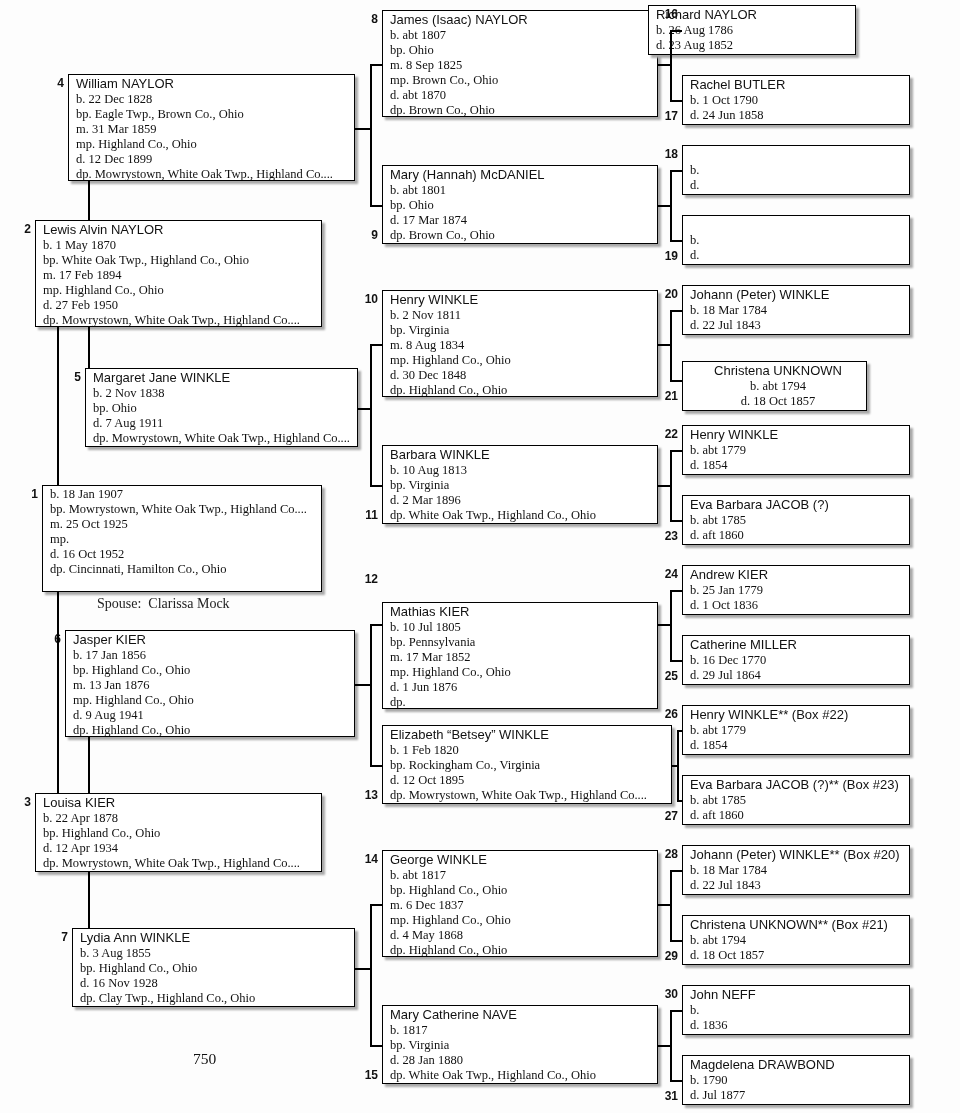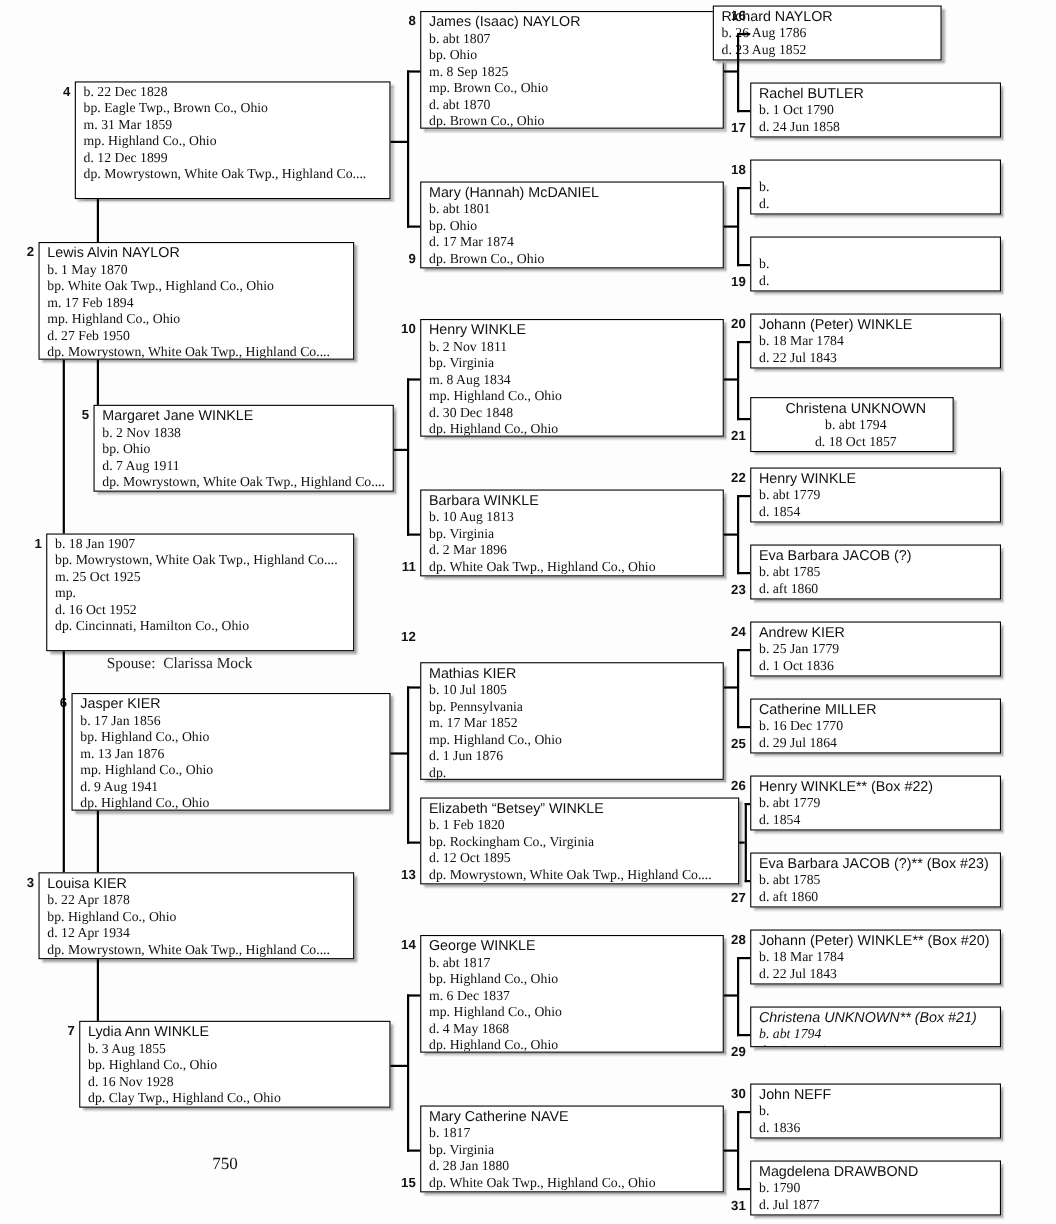--- a/index.html
+++ b/index.html
@@ -68,20 +68,21 @@
     <div class="pnum" style="left: 5px; top: 221px;">2</div>
     <div class="pbox" style="left: 35px; top: 793px; width: 287px; height: 79px;">
       <div class="pname">Louisa KIER</div>
       <div class="pline">b. 22 Apr 1878</div>
       <div class="pline">bp. Highland Co., Ohio</div>
       <div class="pline">d. 12 Apr 1934</div>
       <div class="pline">dp. Mowrystown, White Oak Twp., Highland Co....</div>
     </div>
     <div class="pnum" style="left: 5px; top: 794px;">3</div>
     <div class="pbox" style="left: 68px; top: 74px; width: 287px; height: 107px;">
+      <div class="pname">William NAYLOR</div>
       <div class="pline">b. 22 Dec 1828</div>
       <div class="pline">bp. Eagle Twp., Brown Co., Ohio</div>
       <div class="pline">m. 31 Mar 1859</div>
       <div class="pline">mp. Highland Co., Ohio</div>
       <div class="pline">d. 12 Dec 1899</div>
       <div class="pline">dp. Mowrystown, White Oak Twp., Highland Co....</div>
     </div>
     <div class="pnum" style="left: 38px; top: 75px;">4</div>
     <div class="pbox" style="left: 85px; top: 368px; width: 273px; height: 79px;">
       <div class="pname">Margaret Jane WINKLE</div>
@@ -252,21 +253,21 @@
       <div class="pline">b. abt 1785</div>
       <div class="pline">d. aft 1860</div>
     </div>
     <div class="pnum" style="left: 652px; top: 808px;">27</div>
     <div class="pbox" style="left: 682px; top: 845px; width: 228px; height: 50px;">
       <div class="pname">Johann (Peter) WINKLE** (Box #20)</div>
       <div class="pline">b. 18 Mar 1784</div>
       <div class="pline">d. 22 Jul 1843</div>
     </div>
     <div class="pnum" style="left: 652px; top: 846px;">28</div>
-    <div class="pbox" style="left: 682px; top: 915px; width: 228px; height: 37px; font-style: italic;">
+    <div class="pbox" style="left: 682px; top: 915px; width: 228px; height: 50px;">
       <div class="pname">Christena UNKNOWN** (Box #21)</div>
       <div class="pline">b. abt 1794</div>
       <div class="pline">d. 18 Oct 1857</div>
     </div>
     <div class="pnum" style="left: 652px; top: 948px;">29</div>
     <div class="pbox" style="left: 682px; top: 985px; width: 228px; height: 50px;">
       <div class="pname">John NEFF</div>
       <div class="pline">b.</div>
       <div class="pline">d. 1836</div>
     </div>

